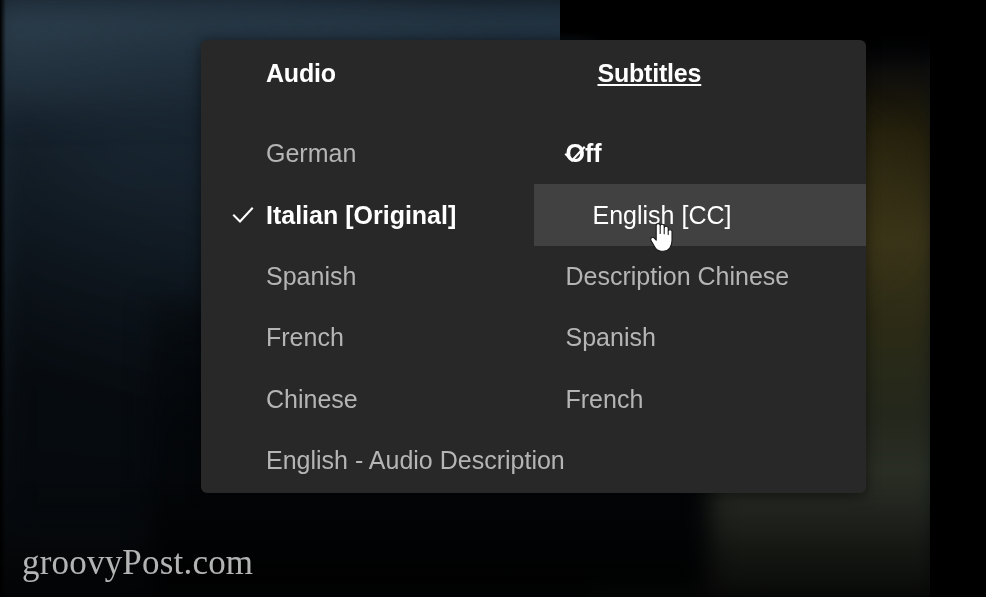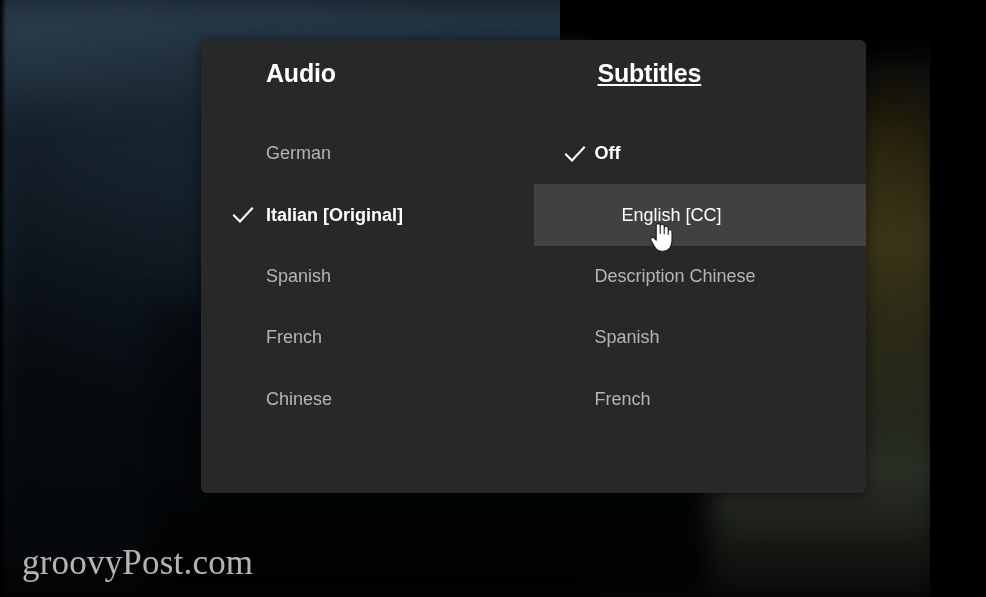--- a/index.html
+++ b/index.html
@@ -134,26 +134,26 @@
   }
   .check {
     position: absolute;
     width: 22px;
     height: 22px;
   }
   .col-audio .check { left: 31px; }
   .col-subs  .check { left: 30px; }
   .check svg { display: block; }
   .option-label {
-    font-size: 18px;
+    font-size: 25px;
     color: #b5b5b5;
     white-space: nowrap;
   }
   .col-audio .option-label { margin-left: 65px; }
-  .col-subs  .option-label { margin-left: 61px; }
+  .col-subs  .option-label { margin-left: 32px; }
   .option-row.is-selected .option-label {
     color: #ffffff;
     font-weight: bold;
   }
   .option-row.is-hovered .option-label {
     color: #ffffff;
   }
 
   
   .cursor {
@@ -217,20 +217,23 @@
           </div>
 
           <div class="option-row">
             <span class="option-label">French</span>
           </div>
 
           <div class="option-row">
             <span class="option-label">Chinese</span>
           </div>
 
+          <div class="option-row">
+            <span class="option-label">English - Audio Description</span>
+          </div>
 
         </div>
       </div>
 
       <div class="col col-subs">
         <div class="col-heading">Subtitles</div>
         <div class="options">
 
           <div class="option-row is-selected">
             <span class="check">

